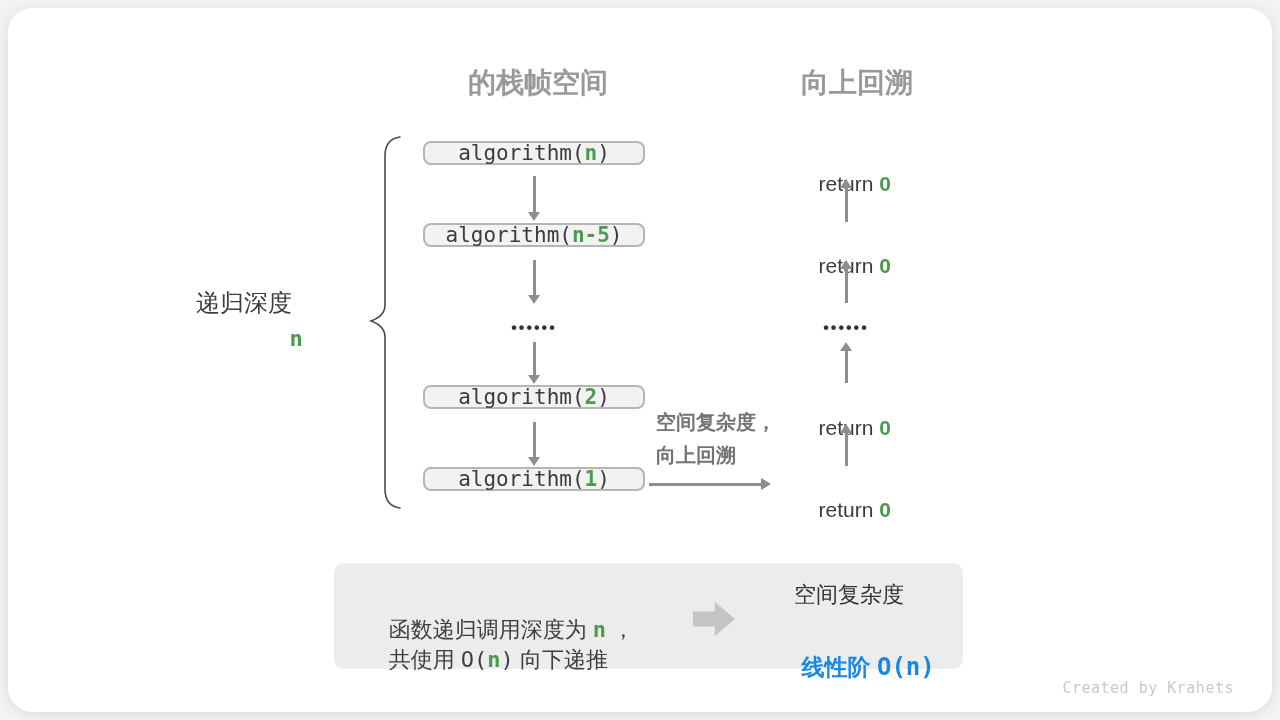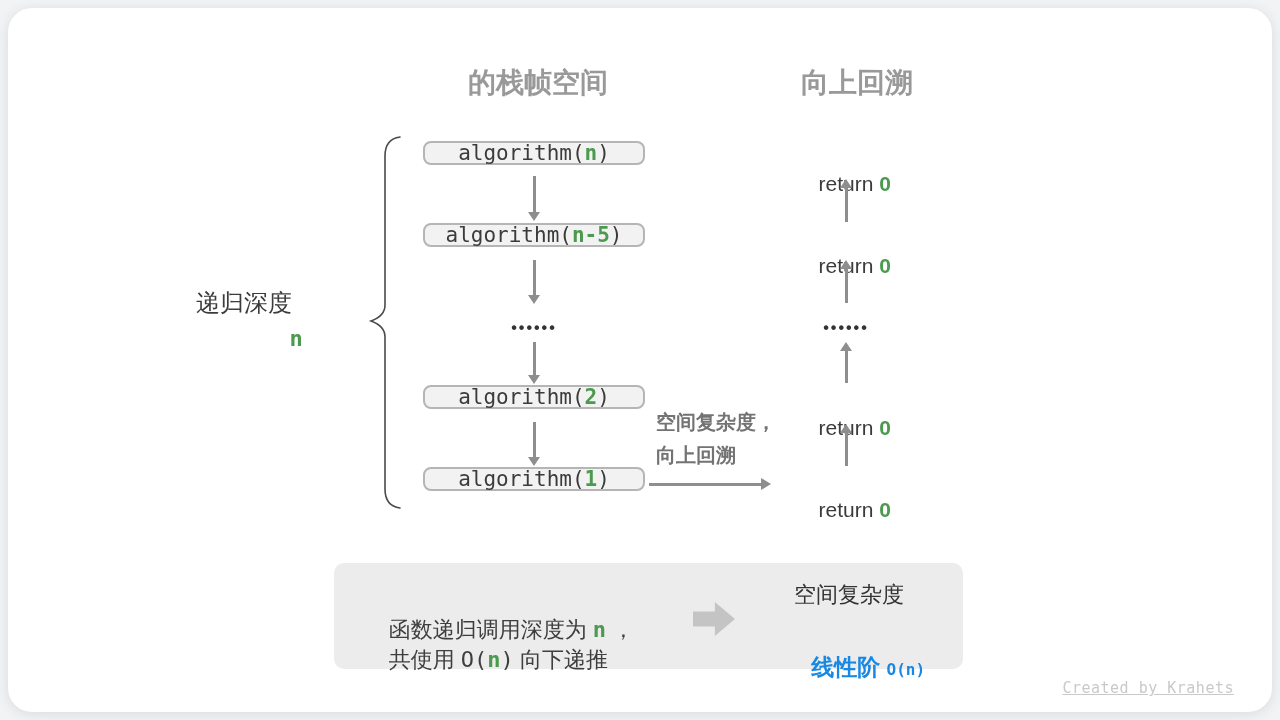--- a/index.html
+++ b/index.html
@@ -92,25 +92,25 @@
   #block-arrow {
     position:absolute; left:359px; top:39px; width:42px; height:34px;
     background:var(--block_arrow);
     clip-path:polygon(0% 28%, 52% 28%, 52% 0%, 100% 50%, 52% 100%, 52% 72%, 0% 72%);
   }
   #result-title { position:absolute; left:420px; top:18px; width:190px; height:28px;
     line-height:28px; text-align:center; font-size:22px; font-weight:normal; color:#333333; }
   #result-value { position:absolute; left:412px; top:56px; width:206px; height:32px;
     line-height:32px; text-align:center; font-size:23px; font-weight:bold;
     color:var(--blue); white-space:pre; }
-  #result-value .mono { font-size:16px; }
+  #result-value .mono { font-size:24px; }
 
   
   #credit { position:absolute; right:38px; top:671px; font-family:"DejaVu Sans Mono","Liberation Mono",monospace;
-    font-size:15px; color:var(--credit); letter-spacing:0.5px;text-decoration:underline; }
+    font-size:15px; color:var(--credit); letter-spacing:0.5px; }
 
   #brace-svg { position:absolute; left:355px; top:122px; }
 </style>
 </head>
 <body>
 
 <div id="card">
 
   <div class="col-header" style="left:420px;">的栈帧空间</div>
   <div class="col-header" style="left:739px;font-family:Liberation Serif, serif;">向上回溯</div>

